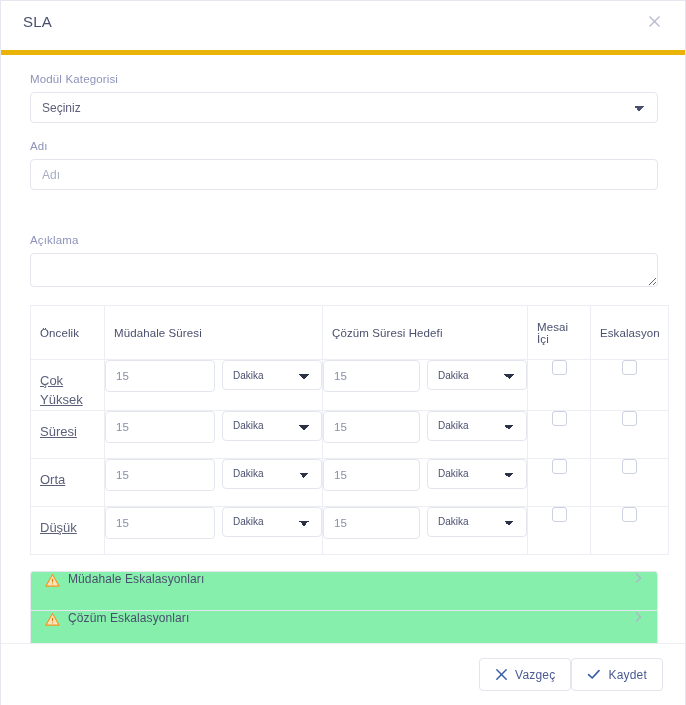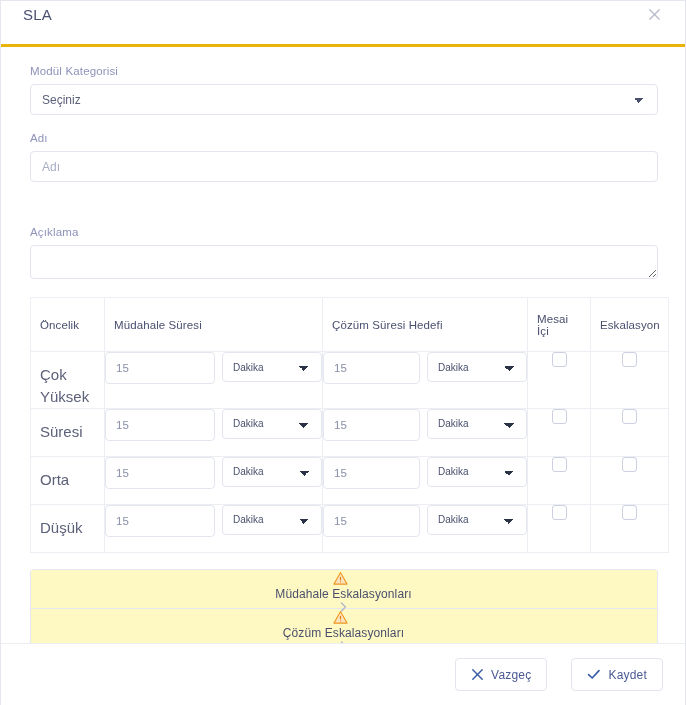--- a/index.html
+++ b/index.html
@@ -17,25 +17,26 @@
     background: #ffffff;
     border-left: 1px solid #e6e7ee;
     border-right: 1px solid #e6e7ee;
     border-top: 1px solid #e6e7ee;
     overflow: hidden;
   }
 
   
   .modal-header {
     height: 46px;
-    border-bottom: 3px solid #eab308;
+    border-bottom: 5px solid #eab308;
     display: flex;
     align-items: center;
     justify-content: space-between;
     padding: 0 20px 16px 22px;
+    margin-top: 8px;
   }
   .modal-title {
     font-size: 15px;
     color: #4a4f6e;
     letter-spacing: .2px;
   }
   .close-btn {
     width: 22px; height: 22px;
     display: flex; align-items: center; justify-content: center;
     cursor: pointer;
@@ -111,24 +112,25 @@
     vertical-align: middle;
     letter-spacing: .1px;
   }
   .col-priority { width: 74px; }
   .col-inter    { width: 218px; }
   .col-res      { width: 205px; }
   .col-mesai    { width: 63px; }
   .col-esk      { width: 78px; }
 
   .sla-table td.priority-cell {
-    font-size: 15px;
+    font-size: 13px;
     color: #5c6079;
     padding: 12px 9px 0 9px;
     line-height: 1.45;
+    text-decoration: underline;
   }
   .row-h { height: 48px; }
 
   .dur-cell { padding: 8px 8px 8px 7px; }
   .dur-wrap { display: flex; gap: 7px; }
   .dur-num {
     flex: 1 1 auto;
     min-width: 0;
     height: 32px;
     border: 1px solid #e4e6ef;
@@ -177,26 +179,25 @@
   .accordion {
     margin-top: 16px;
     border: 1px solid #e6e8f0;
     border-radius: 3px;
     overflow: hidden;
     background: #f7f8fb;
   }
   .acc-row {
     height: 39px;
     display: flex;
-    align-items: center;
+    align-items: flex-start;
     padding: 0 14px 0 13px;
     border-bottom: 1px solid #e6e8f0;
     cursor: pointer;
-    background: #fef9c3;
-    flex-direction: column;
+    background: #86efac;
   }
   .acc-row:last-child { border-bottom: none; }
   .acc-icon {
     width: 17px; height: 17px;
     margin-right: 7px;
     display: flex; align-items: center; justify-content: center;
     flex: 0 0 17px;
   }
   .acc-label {
     font-size: 12px;
@@ -209,21 +210,21 @@
   
   .modal-footer {
     position: absolute;
     left: 0; right: 0; bottom: 0;
     height: 62px;
     border-top: 1px solid #eceef4;
     display: flex;
     align-items: center;
     justify-content: flex-end;
     padding-right: 22px;
-    gap: 24px;
+    gap: 0;
     background: #fff;
   }
   .btn {
     height: 33px;
     min-width: 74px;
     border: 1px solid #e2e4ee;
     border-radius: 4px;
     background: #fff;
     color: #4a5a94;
     font-family: "Liberation Sans", sans-serif;

